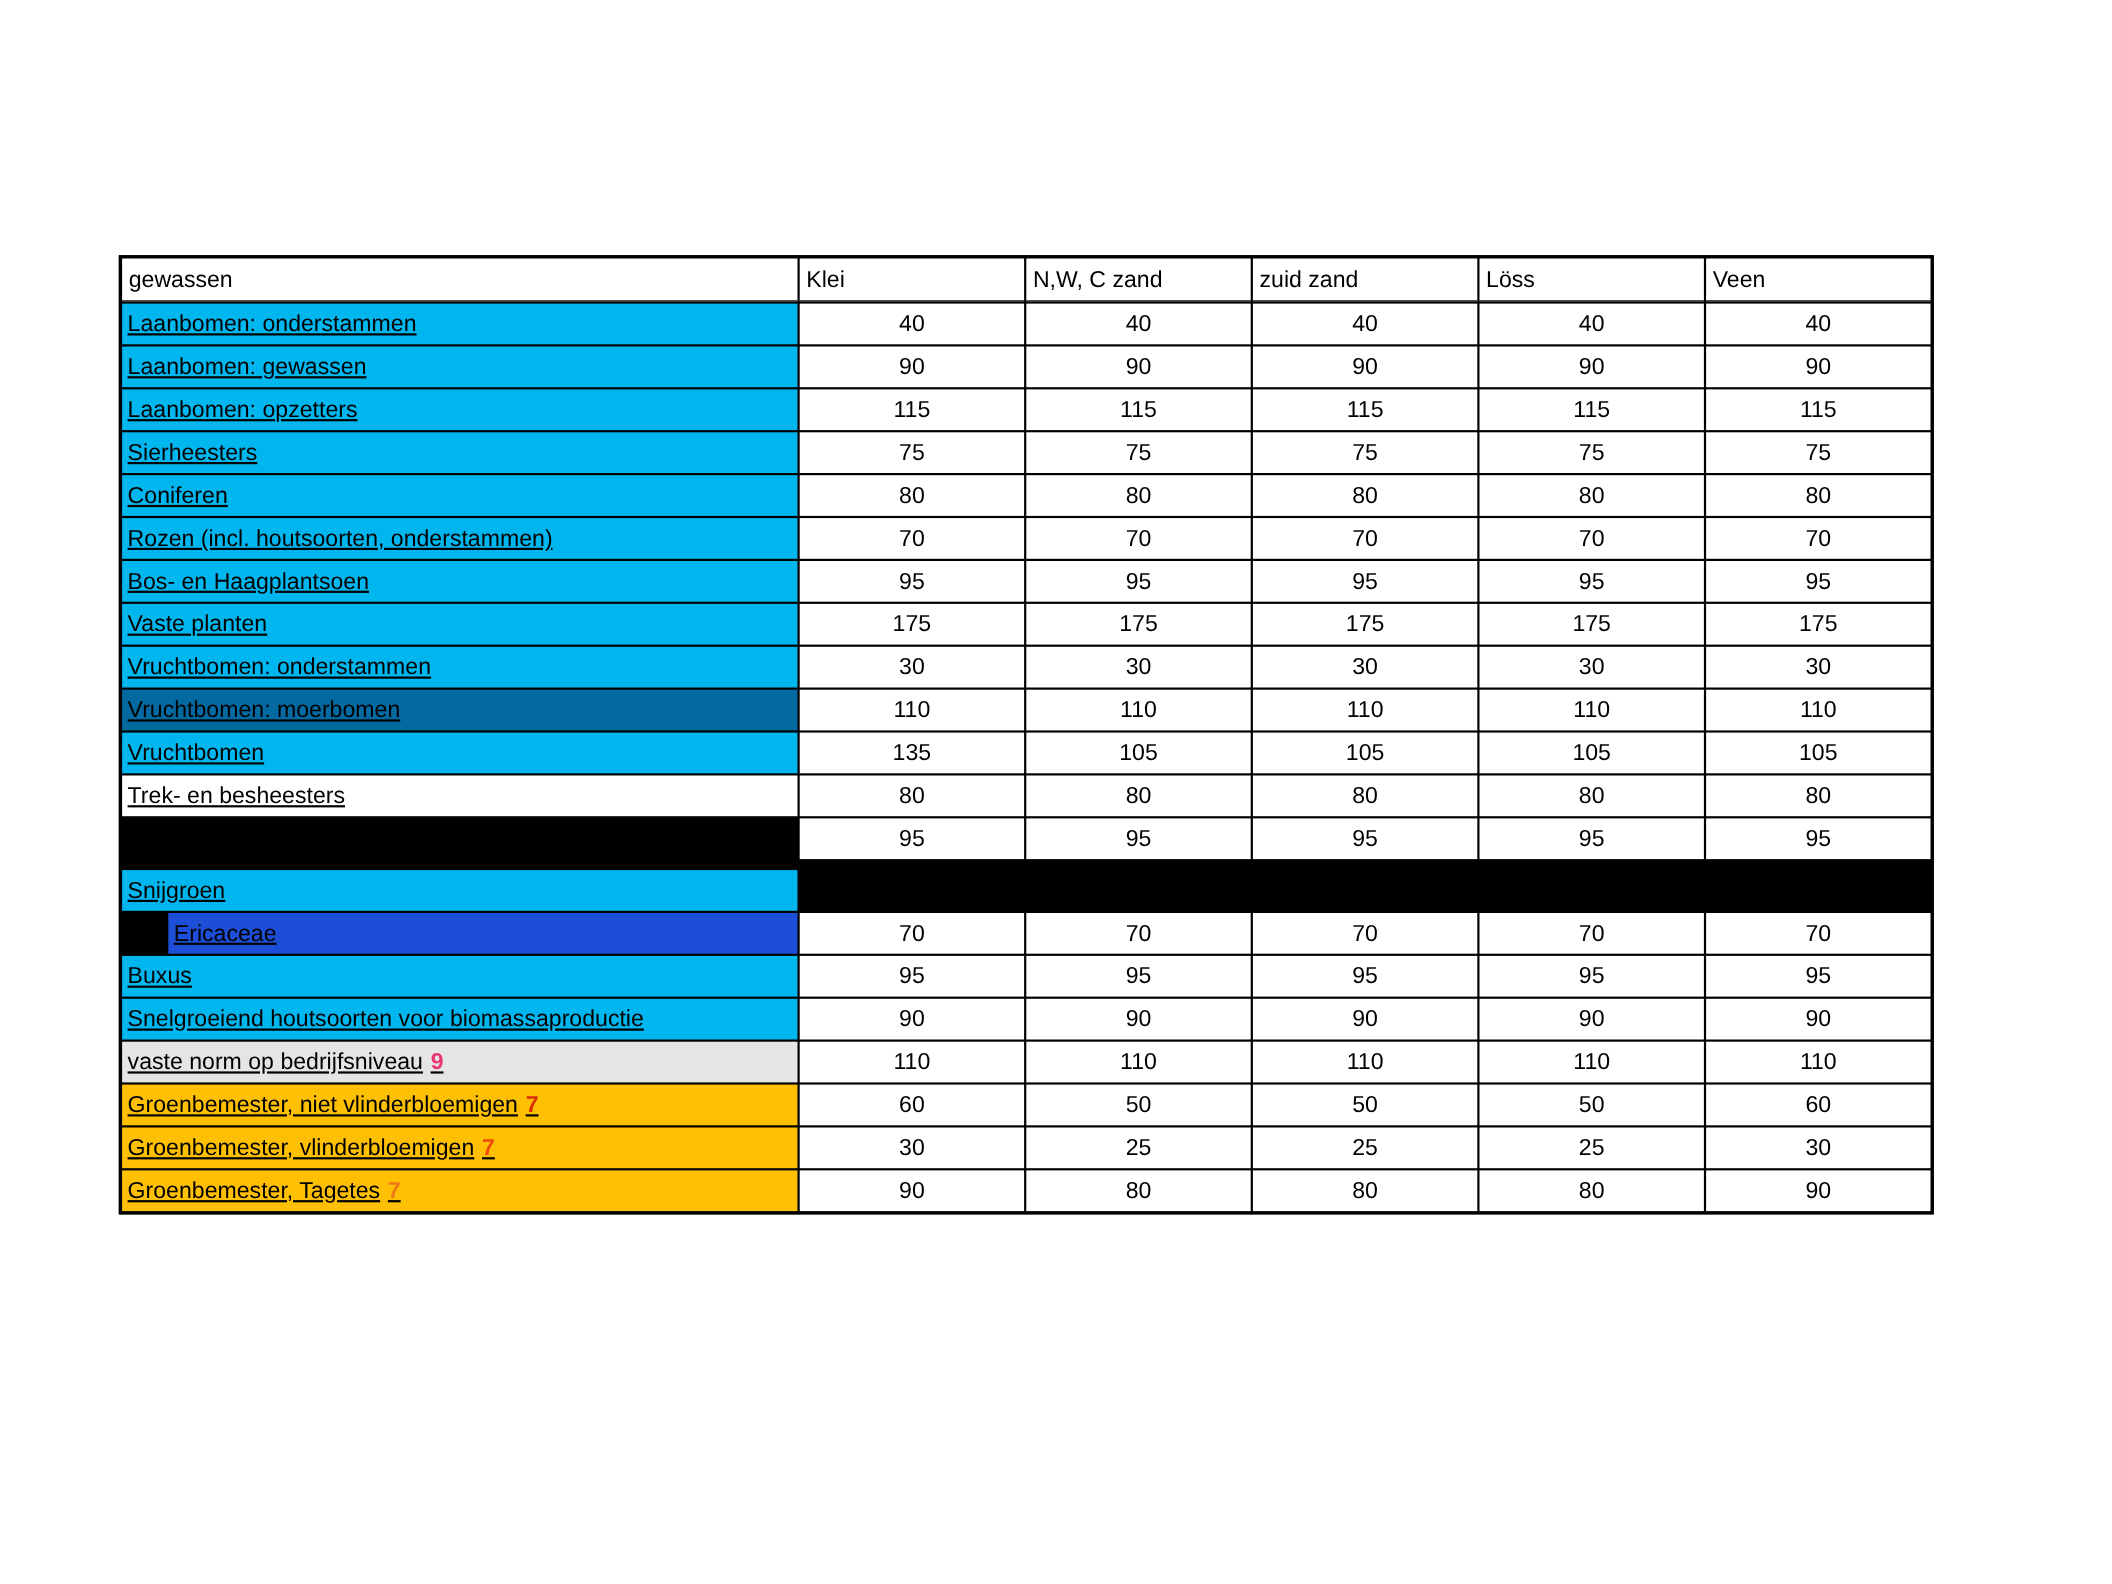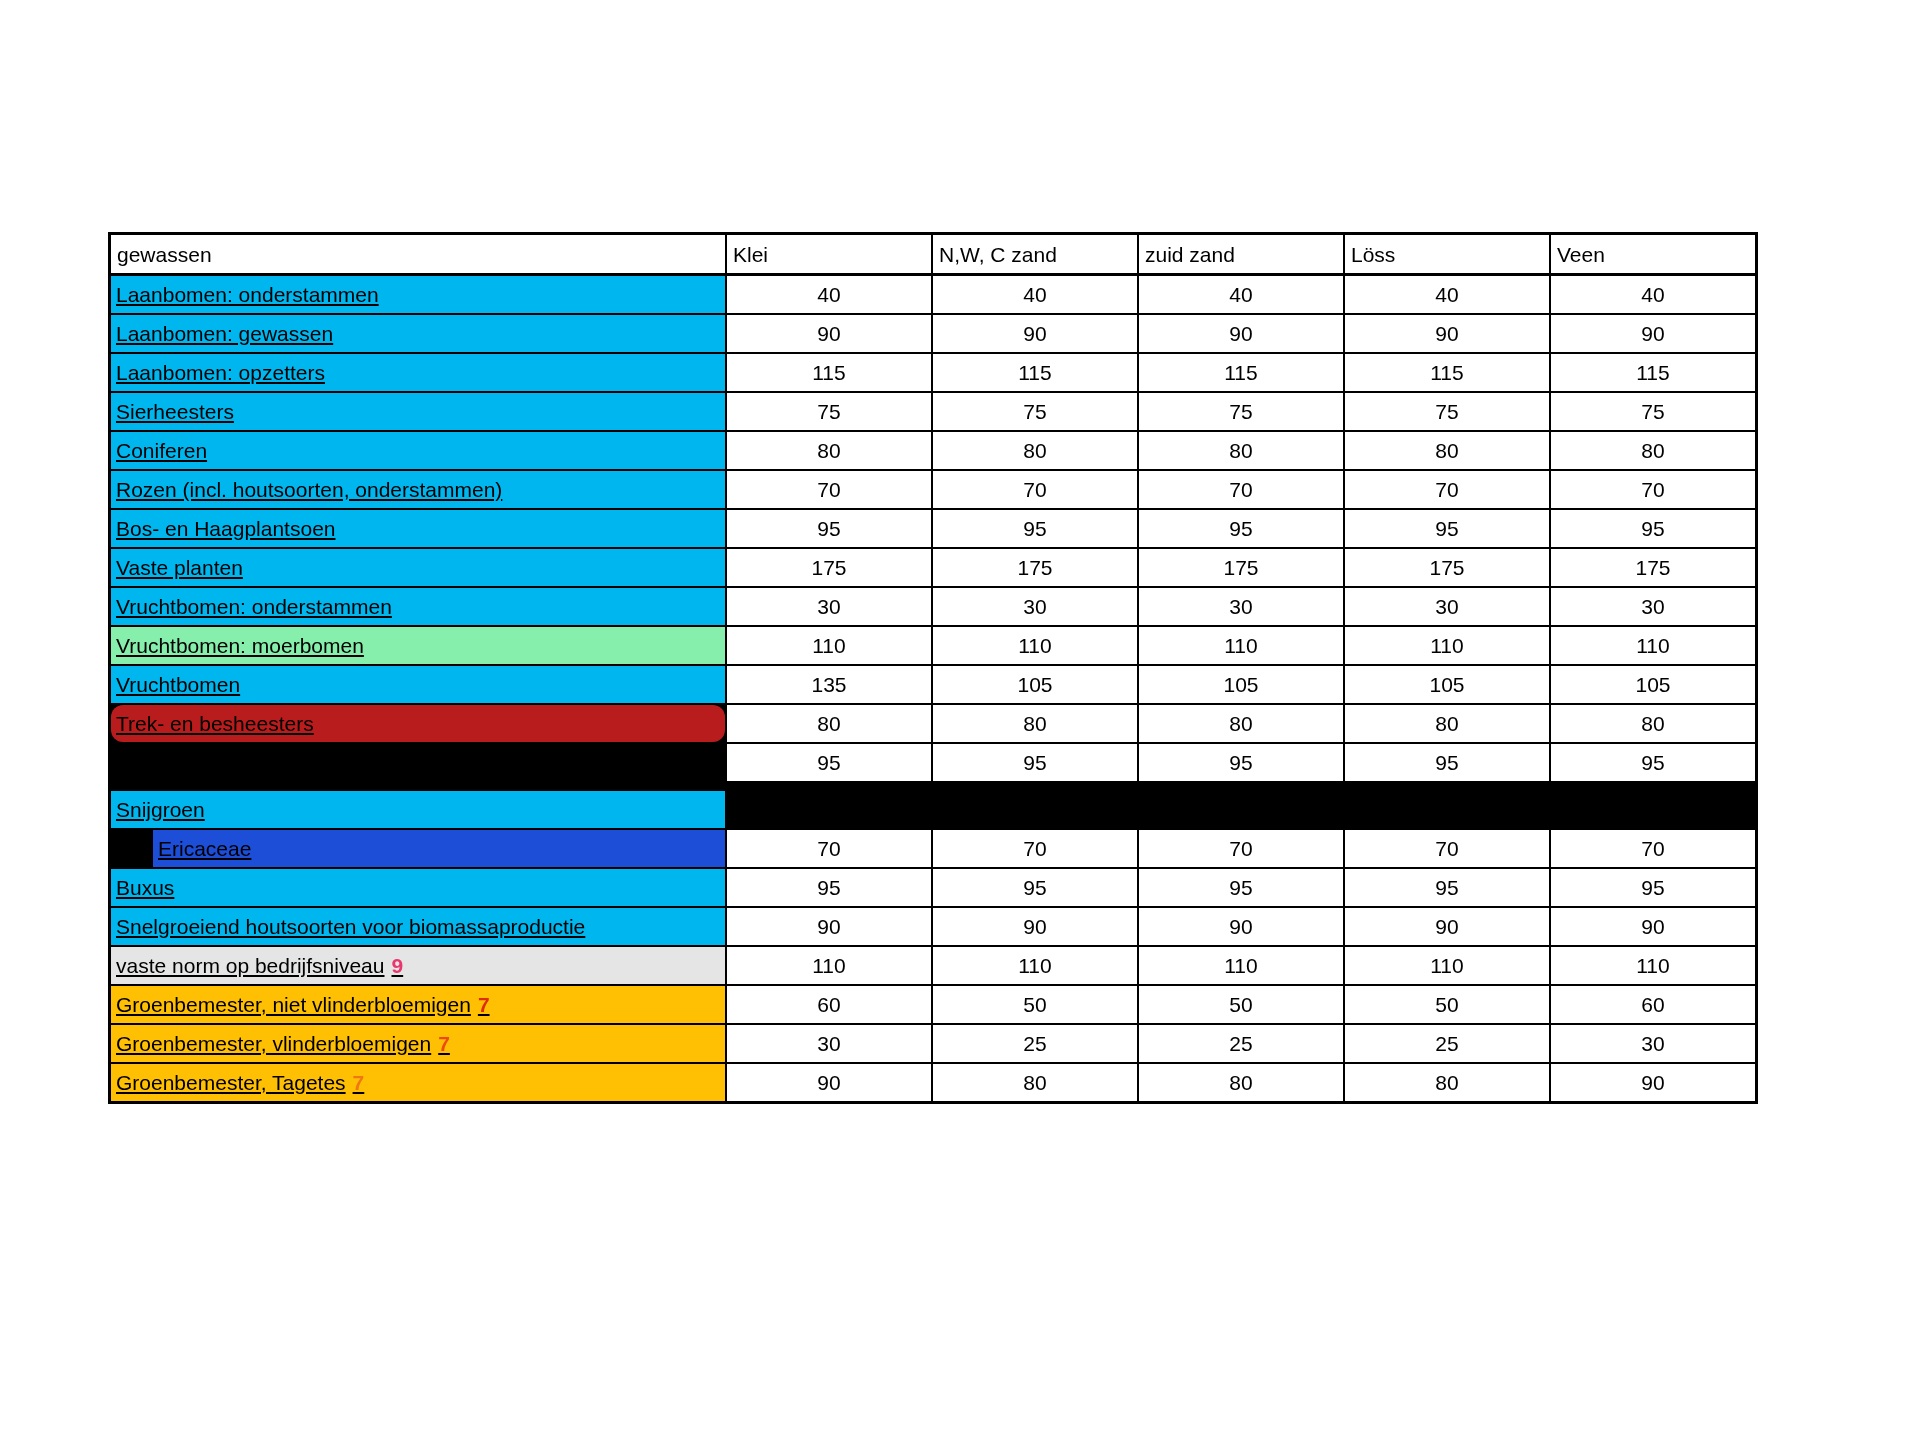--- a/index.html
+++ b/index.html
@@ -57,27 +57,27 @@
       </div><div class="cell val" style="background: rgb(255, 255, 255);">70</div><div class="cell val" style="background: rgb(255, 255, 255);">70</div><div class="cell val" style="background: rgb(255, 255, 255);">70</div><div class="cell val" style="background: rgb(255, 255, 255);">70</div><div class="cell val" style="background: rgb(255, 255, 255);">70</div></div>
     <div class="row"><div class="cell label" style="background: rgb(0, 182, 239);">
         <span>Bos- en Haagplantsoen</span>
       </div><div class="cell val" style="background: rgb(255, 255, 255);">95</div><div class="cell val" style="background: rgb(255, 255, 255);">95</div><div class="cell val" style="background: rgb(255, 255, 255);">95</div><div class="cell val" style="background: rgb(255, 255, 255);">95</div><div class="cell val" style="background: rgb(255, 255, 255);">95</div></div>
     <div class="row"><div class="cell label" style="background: rgb(0, 182, 239);">
         <span>Vaste planten</span>
       </div><div class="cell val" style="background: rgb(255, 255, 255);">175</div><div class="cell val" style="background: rgb(255, 255, 255);">175</div><div class="cell val" style="background: rgb(255, 255, 255);">175</div><div class="cell val" style="background: rgb(255, 255, 255);">175</div><div class="cell val" style="background: rgb(255, 255, 255);">175</div></div>
     <div class="row"><div class="cell label" style="background: rgb(0, 182, 239);">
         <span>Vruchtbomen: onderstammen</span>
       </div><div class="cell val" style="background: rgb(255, 255, 255);">30</div><div class="cell val" style="background: rgb(255, 255, 255);">30</div><div class="cell val" style="background: rgb(255, 255, 255);">30</div><div class="cell val" style="background: rgb(255, 255, 255);">30</div><div class="cell val" style="background: rgb(255, 255, 255);">30</div></div>
-    <div class="row"><div class="cell label" style="background: #86efac; text-align: center;">
+    <div class="row"><div class="cell label" style="background: #0369a1; text-align: center;">
         <span>Vruchtbomen: moerbomen</span>
       </div><div class="cell val" style="background: rgb(255, 255, 255);">110</div><div class="cell val" style="background: rgb(255, 255, 255);">110</div><div class="cell val" style="background: rgb(255, 255, 255);">110</div><div class="cell val" style="background: rgb(255, 255, 255);">110</div><div class="cell val" style="background: rgb(255, 255, 255);">110</div></div>
     <div class="row"><div class="cell label" style="background: rgb(0, 182, 239);">
         <span>Vruchtbomen</span>
       </div><div class="cell val" style="background: rgb(255, 255, 255);">135</div><div class="cell val" style="background: rgb(255, 255, 255);">105</div><div class="cell val" style="background: rgb(255, 255, 255);">105</div><div class="cell val" style="background: rgb(255, 255, 255);">105</div><div class="cell val" style="background: rgb(255, 255, 255);">105</div></div>
-    <div class="row"><div class="cell label" style="background: #b91c1c; border-radius: 12px;">
+    <div class="row"><div class="cell label" style="background: #ffffff;">
         <span>Trek- en besheesters</span>
       </div><div class="cell val" style="background: rgb(255, 255, 255);">80</div><div class="cell val" style="background: rgb(255, 255, 255);">80</div><div class="cell val" style="background: rgb(255, 255, 255);">80</div><div class="cell val" style="background: rgb(255, 255, 255);">80</div><div class="cell val" style="background: rgb(255, 255, 255);">80</div></div>
     <div class="row"><div class="cell label" style="background: rgb(0, 182, 239); margin-top: 47px;">
         <span>Snijgroen</span>
       </div><div class="cell val" style="background: rgb(255, 255, 255);">95</div><div class="cell val" style="background: rgb(255, 255, 255);">95</div><div class="cell val" style="background: rgb(255, 255, 255);">95</div><div class="cell val" style="background: rgb(255, 255, 255);">95</div><div class="cell val" style="background: rgb(255, 255, 255);">95</div></div>
     <div class="row"><div class="cell label" style="background: #1d4ed8; margin-left: 42px;">
         <span>Ericaceae</span>
       </div><div class="cell val" style="background: rgb(255, 255, 255);">70</div><div class="cell val" style="background: rgb(255, 255, 255);">70</div><div class="cell val" style="background: rgb(255, 255, 255);">70</div><div class="cell val" style="background: rgb(255, 255, 255);">70</div><div class="cell val" style="background: rgb(255, 255, 255);">70</div></div>
     <div class="row"><div class="cell label" style="background: rgb(0, 182, 239);">
         <span>Buxus</span>

